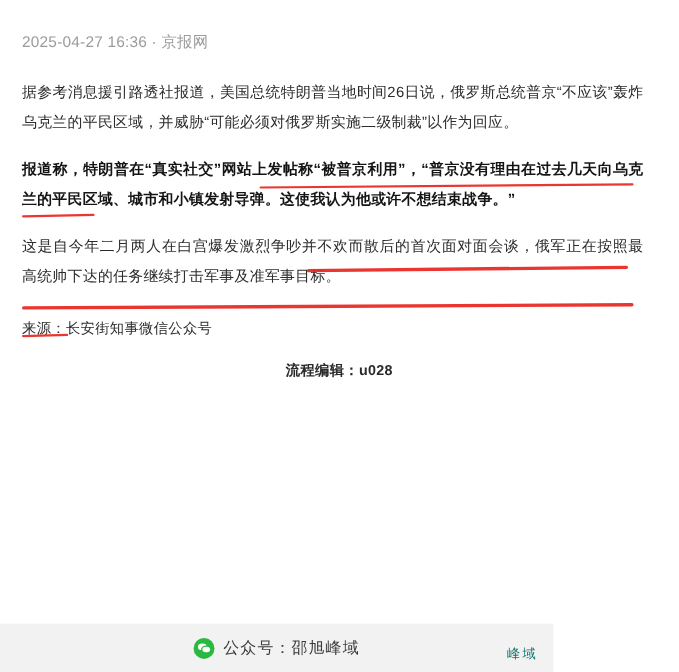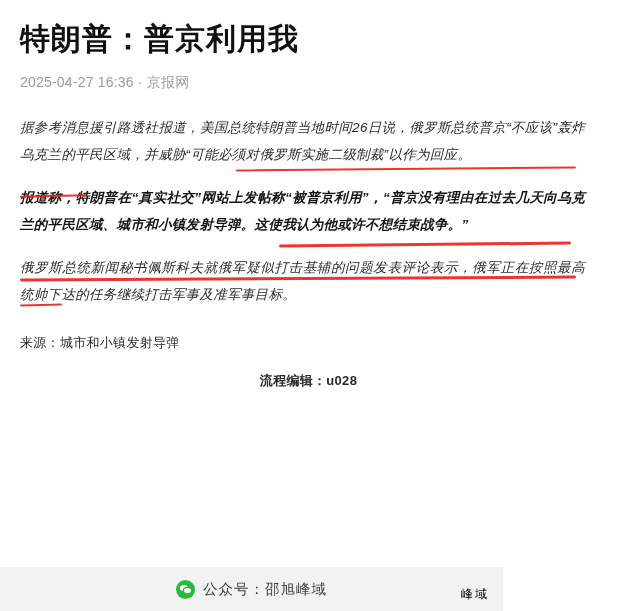--- a/index.html
+++ b/index.html
@@ -42,21 +42,20 @@
   .body {
     margin-top: 22px;
   }
   p.para {
     font-size: 13.5px;
     line-height: 2.0;
     color: #2b2b2b;
     margin: 0 12px 16px 0;
     text-align: justify;
     letter-spacing: 0.3px;
-    font-style: italic;
   }
   p.para.bold {
     font-weight: bold;
     color: #141414;
   }
   
   .mark {
     position: absolute;
     background: #e8251f;
     border-radius: 2px;
@@ -124,42 +123,41 @@
   .footer-text {
     font-size: 14.5px;
     color: #3a3a3a;
     letter-spacing: 1px;
   }
   .watermark {
     position: absolute;
     right: 14px;
     bottom: 8px;
     font-size: 12px;
-    color: #000000;
+    color: #0f766e;
     letter-spacing: 2px;
   }
 </style>
 </head>
 <body>
 
 <div class="page">
 
   <div class="article">
 
-    <h1 class="title">特朗普：普京利用我</h1>
 
     <div class="meta">2025-04-27 16:36 · 京报网</div>
 
     <div class="body">
       <p class="para">据参考消息援引路透社报道，美国总统特朗普当地时间26日说，俄罗斯总统普京“不应该”轰炸乌克兰的平民区域，并威胁“可能必须对俄罗斯实施二级制裁”以作为回应。</p>
       <p class="para bold">报道称，特朗普在“真实社交”网站上发帖称“被普京利用”，“普京没有理由在过去几天向乌克兰的平民区域、城市和小镇发射导弹。这使我认为他或许不想结束战争。”</p>
-      <p class="para">俄罗斯总统新闻秘书佩斯科夫就俄军疑似打击基辅的问题发表评论表示，俄军正在按照最高统帅下达的任务继续打击军事及准军事目标。</p>
+      <p class="para">这是自今年二月两人在白宫爆发激烈争吵并不欢而散后的首次面对面会谈，俄军正在按照最高统帅下达的任务继续打击军事及准军事目标。</p>
     </div>
 
-    <div class="source">来源：城市和小镇发射导弹</div>
+    <div class="source">来源：长安街知事微信公众号</div>
     <div class="editor">流程编辑：u028</div>
   </div>
 
   <div class="mark" style="left:236px; top:168px; width:340px; height:2.4px; transform: rotate(-0.5deg);"></div>
   <div class="mark" style="left:20px; top:195px; width:66px; height:2.4px; transform: rotate(-1.2deg);"></div>
   <div class="mark" style="left:279px; top:243px; width:292px; height:2.6px; transform: rotate(-0.6deg);"></div>
   <div class="mark" style="left:20px; top:277px; width:556px; height:2.6px; transform: rotate(-0.3deg);"></div>
   <div class="mark" style="left:20px; top:304px; width:42px; height:2.4px; transform: rotate(-1.5deg);"></div>
 
   <div class="footer">

